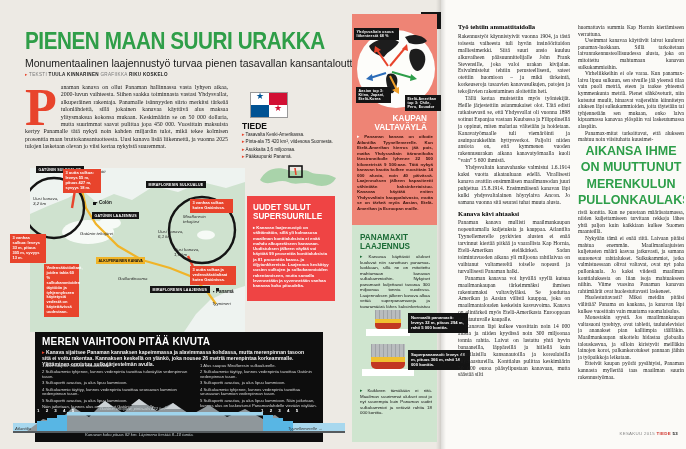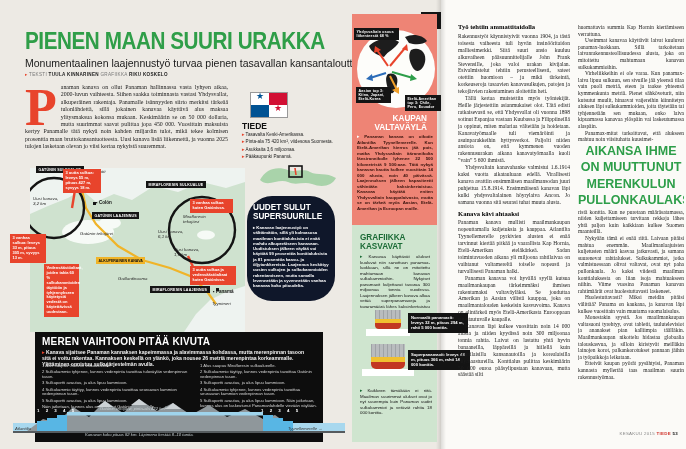--- a/index.html
+++ b/index.html
@@ -24,21 +24,21 @@
   .fact-list li::before{content:"▸ ";color:#e8442c;font-weight:bold;}
   
   .blk{background:#141414;color:#fff;font-weight:bold;font-size:3.6px;line-height:4.4px;padding:1.5px 2.5px;letter-spacing:.2px;white-space:nowrap;}
   .blk.wrap{white-space:normal;}
   .ylw{background:#f0b429;color:#111;font-weight:bold;font-size:3.6px;padding:1.5px 2.5px;white-space:nowrap;}
   .callout{background:#e8442c;color:#fff;font-weight:bold;font-size:4px;line-height:4.9px;padding:2px 2.5px;}
   .mlabel{font-style:italic;font-size:4.4px;line-height:5px;color:#2a2a2a;}
   .city{font-weight:bold;font-size:4.6px;color:#111;}
   .city::before{content:"▪ ";font-size:4.6px;}
   
-  .redbox{background:#0f172a;color:#fff;padding:7px 6px;border-radius:25px;}
+  .redbox{background:#ef4444;color:#fff;padding:7px 6px;}
   .redbox .bt{font-weight:bold;font-size:8.2px;line-height:9px;margin-bottom:4px;}
   .redbox .bx{font-weight:bold;font-size:4.3px;line-height:5.3px;}
   .redbox .bx::before{content:"▸ ";}
   .salmon{background:#ee8475;}
   .ttl-w{font-weight:bold;font-size:8.2px;line-height:9px;color:#fff;}
   .trade-tx{font-weight:bold;font-size:4.4px;line-height:5.5px;color:#36120c;text-align:justify;}
   .trade-tx::before{content:"▸ ";color:#fff;}
   .greenp{background:#cfe5cf;}
   .ttl-g{font-weight:bold;font-size:8.2px;line-height:9px;color:#1b6b36;}
   .green-tx{font-size:4.4px;line-height:5.5px;color:#111;text-align:justify;}
@@ -174,21 +174,21 @@
     <line x1="35" y1="48" x2="42" y2="62" stroke="#f0a02a" stroke-width="2"></line>
       <polygon points="44,66 37,62 44,59" fill="#f0a02a"></polygon>
   </svg>
   <div class="abs blk wrap" style="left:354px;top:28px;width:40px;">Yhdysvaltain osuus liikenteestä 68 %</div>
   <div class="abs blk wrap" style="left:356px;top:87px;width:30px;">Aasian top 3: Kiina, Japani, Etelä-Korea</div>
   <div class="abs blk wrap" style="left:405px;top:95px;width:31px;">Etelä-Amerikan top 3: Chile, Peru, Ecuador</div>
   <div class="abs ttl-w" style="left:357px;top:114px;width:70px;text-align:right;">KAUPAN VALTAVÄYLÄ</div>
   <div class="abs trade-tx" style="left:357px;top:134px;width:76px;height:88px;overflow:hidden;">Panaman kanava on oikotie Atlantilta Tyynellemerelle. Kun Etelä-Amerikan kierros jää pois, matka Yhdysvaltain itärannikolta länsirannikolle lyhenee 22 500 kilometristä 9 500:aan. Tätä nykyä kanavan kautta kulkee vuosittain 14 000 alusta, noin 40 päivässä. Laajennuksen jälkeen kapasiteetti vähintään kaksinkertaistuu. Kanavaa käyttää eniten Yhdysvaltain kauppalaivasto, mutta se on tärkeä myös Aasian, Etelä-Amerikan ja Euroopan maille.</div>
 
   <div class="abs greenp" style="left:352px;top:225px;width:85px;height:217px;"></div>
-  <div class="abs ttl-g" style="left:360px;top:233px;width:70px;">GRAFIIKKA KASVAVAT</div>
+  <div class="abs ttl-g" style="left:360px;top:233px;width:70px;">PANAMAXIT LAAJENNUS</div>
   <div class="abs green-tx" style="left:360px;top:254px;width:70px;height:54px;overflow:hidden;">Kanavaa käyttävät alukset kuuluvat niin sanottuun panamax-luokkaan, sillä ne on mitoitettu mahtumaan kanavan sulkukammioihin. Nykyiset panamaxit kuljettavat tavaraa 300 miljoonaa tonnia vuodessa. Laajennuksen jälkeen kanava alkaa vetää superpanamaxeja ja tavaramäärä lähes kaksinkertaistuu 500 miljoonaan tonniin.</div>
 
   <div class="abs" style="left:366px;top:310px;width:44px;height:26px;">
     <div class="abs boxes" style="left:9px;top:0;width:26px;height:9px;"></div>
     <div class="abs band" style="left:9px;top:9px;width:26px;height:4px;"></div>
     <div class="abs hull" style="left:9px;top:13px;width:26px;height:6px;border-radius:0 0 4px 4px;"></div>
     <div class="abs water" style="left:0;top:19px;width:44px;height:7px;"></div>
   </div>
   <div class="abs shiplabel" style="left:408px;top:313px;width:54px;">Normaalit panamaxit: leveys 32 m, pituus 294 m, rahti 5 000 konttia.</div>
 

